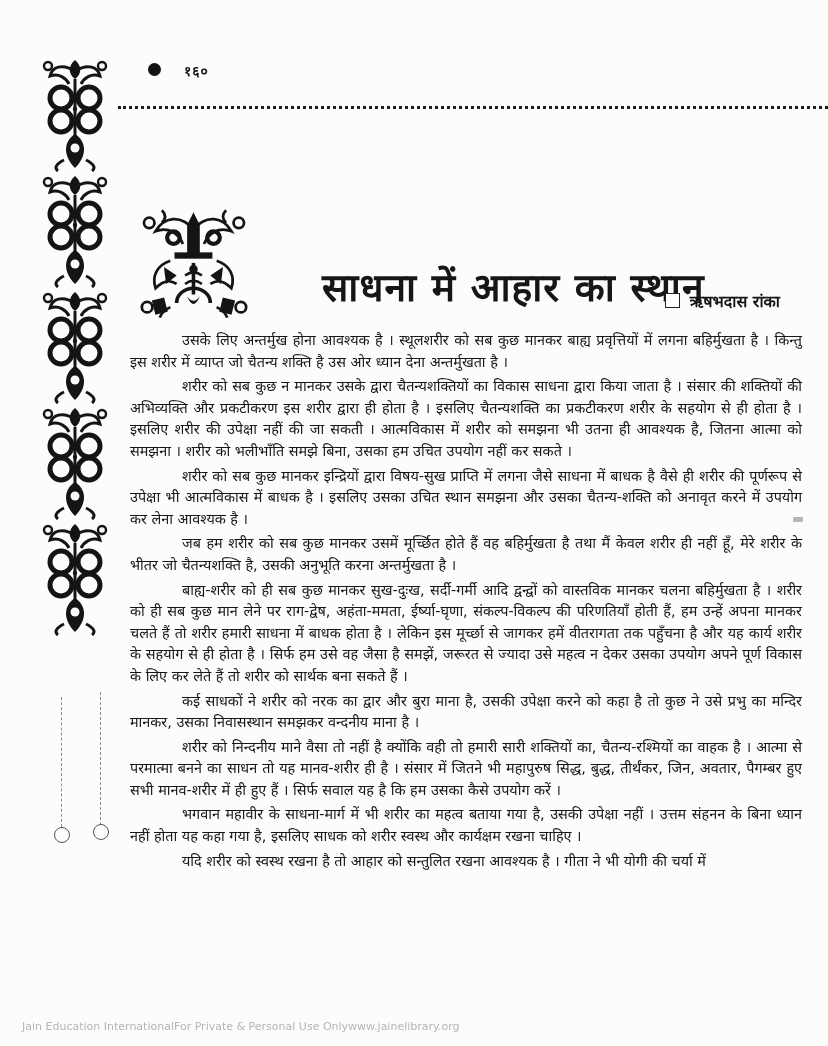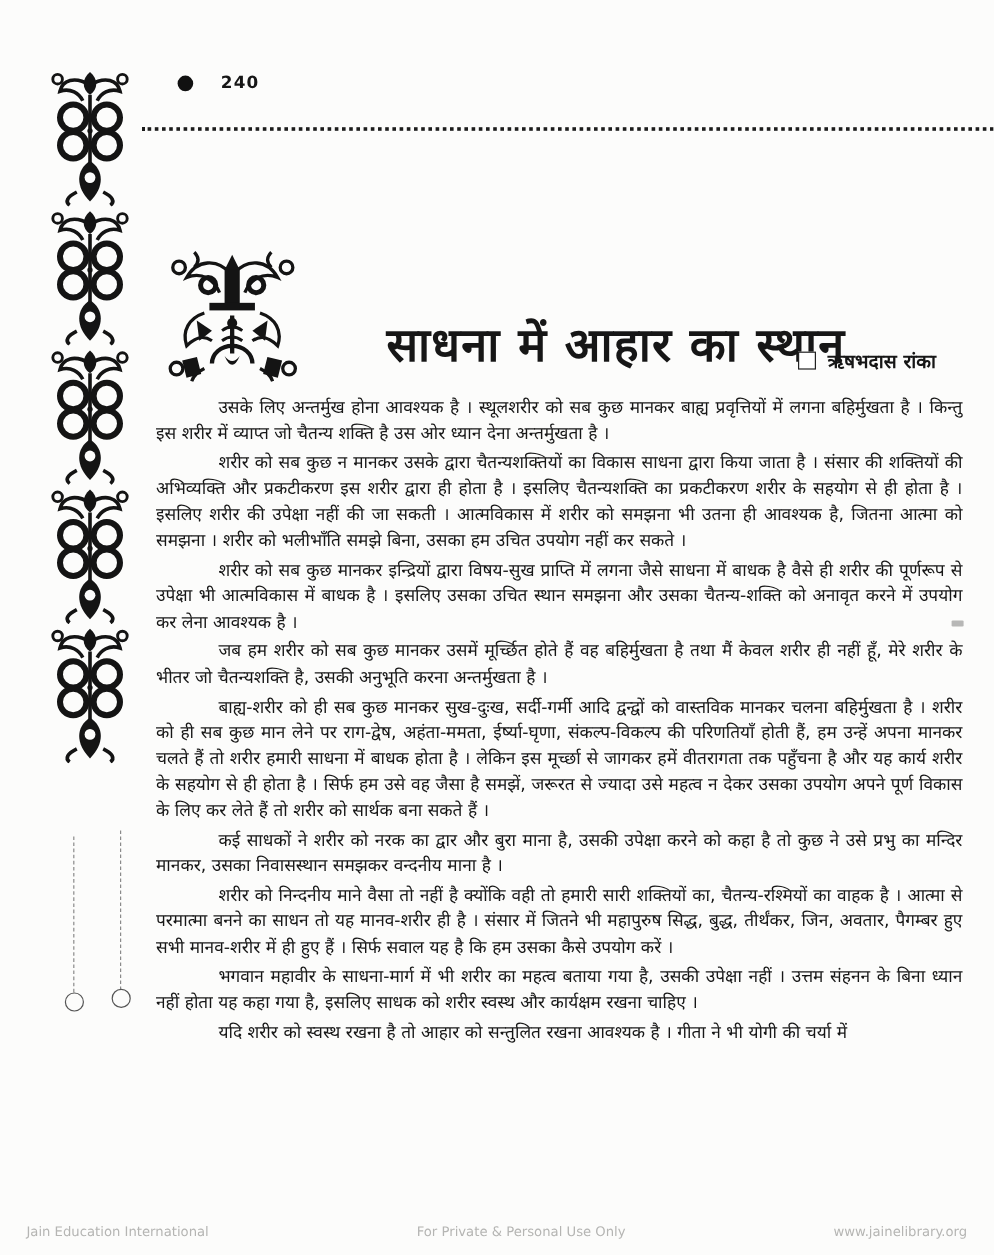--- a/index.html
+++ b/index.html
@@ -51,32 +51,32 @@
     position:absolute;left:130px;top:330px;width:672px;
     font-size:14.4px;line-height:21.6px;text-align:justify;
   }
   .body-text p{margin:0 0 3px 0;text-indent:52px;}
 
   .smudge{position:absolute;left:793px;top:517px;width:10px;height:5px;background:#9a9a98;opacity:.7;border-radius:1px;}
 
   
   .footer{
     position:absolute;left:0;right:0;top:1016px;height:20px;
-    display:flex;justify-content:space-between;align-items:center;
+    display:flex;justify-content:flex-start;align-items:center;
     padding:0 22px;font-size:11px;color:#b5b5b3;
   }
 </style>
 </head>
 <body>
 
 <div class="page">
 
   <div class="header">
     <span class="bullet"></span>
-    <span class="pagenum">240</span>
+    <span class="pagenum">१६०</span>
   </div>
   <div class="dotted-rule"></div>
 
   <div class="side-ornaments">
     <svg width="82" height="114" viewBox="0 0 80 114" xmlns="http://www.w3.org/2000/svg">
       <g fill="none" stroke="#141414">
         <path d="M40 2 C33 8 33 16 40 21 C47 16 47 8 40 2 Z" fill="#141414" stroke="none"></path>
         <path d="M40 13 C27 5 17 9 15 18 C24 15 31 20 34 26" stroke-width="3"></path>
         <path d="M40 13 C53 5 63 9 65 18 C56 15 49 20 46 26" stroke-width="3"></path>
         <circle cx="13" cy="8" r="4" stroke-width="2.4"></circle>

